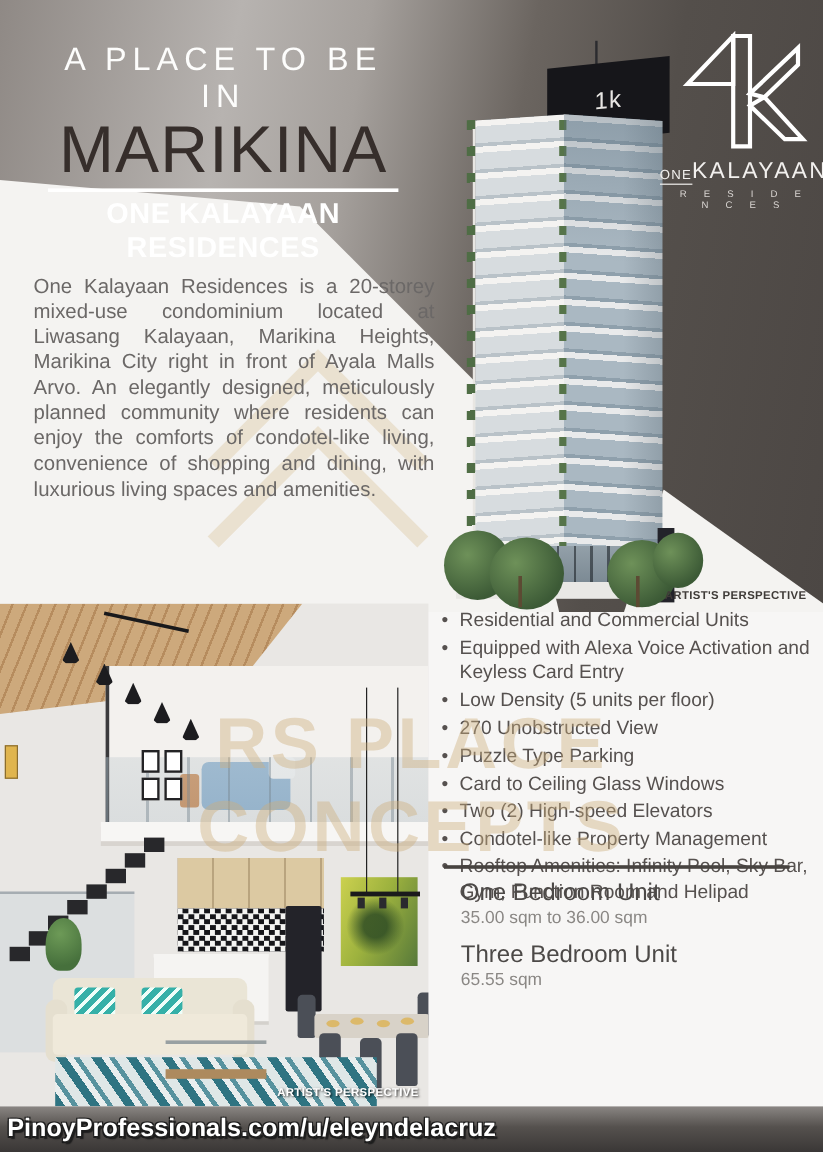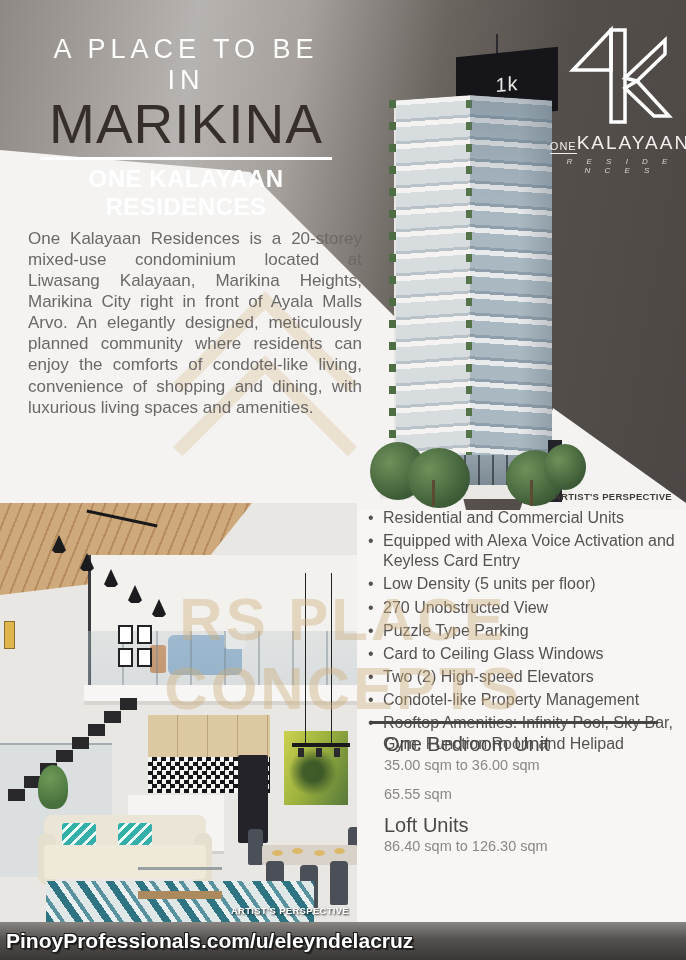--- a/index.html
+++ b/index.html
@@ -65,21 +65,21 @@
   .tree4 { left:164px; top:416px; width:42px; height:46px; }
   .trunk { position:absolute; width:3px; height:26px; background:#5c4a33; }
   .trunk1 { left:52px; top:452px; } .trunk2 { left:150px; top:452px; }
 
   
   .logo { position:absolute; left:558px; top:18px; width:124px; z-index:4; text-align:center; }
   .logo svg { display:block; margin:0 auto; }
   .logo-words { display:flex; align-items:flex-end; justify-content:center; margin-top:2px; }
   .logo-one { color:#f2f0ee; font-size:11px; letter-spacing:1px; border-bottom:1px solid #f2f0ee; padding-bottom:1px; }
   .logo-kalayaan { color:#f2f0ee; font-size:19px; letter-spacing:2px; }
-  .logo-res { color:#d8d4d1; font-size:8px; letter-spacing:6px; margin-top:3px;font-style:italic; }
+  .logo-res { color:#d8d4d1; font-size:8px; letter-spacing:6px; margin-top:3px; }
 
   .bldg-caption { position:absolute; right:14px; top:491px; z-index:4; font-size:9.5px; font-weight:700;
     color:#3f3b38; letter-spacing:0.3px; }
 
   
   .features { position:absolute; left:368px; top:508px; width:314px; z-index:4; }
   .feat { display:flex; font-size:16px; color:#56514f; line-height:1.26; margin-bottom:3px; }
   .feat .dot { width:15px; flex:none; }
   .feat .txt { flex:1; }
   .divider { position:absolute; left:370px; top:721px; width:288px; height:3px; background:#474340; z-index:4; }
@@ -274,25 +274,22 @@
   </div>
 
   <div class="divider"></div>
 
   <div class="units">
     <div class="unit">
       <div class="unit-name">One Bedroom Unit</div>
       <div class="unit-size">35.00 sqm to 36.00 sqm</div>
     </div>
     <div class="unit">
+      <div class="unit-name">Three Bedroom Unit</div>
       <div class="unit-size">65.55 sqm</div>
-    </div>
-    <div class="unit">
-      <div class="unit-name">Loft Units</div>
-      <div class="unit-size">86.40 sqm to 126.30 sqm</div>
     </div>
   </div>
 
   <div class="photo">
     <div class="p-abs wood-ceiling" style="position:absolute;"></div>
     <div class="p-abs loft-wall" style="position:absolute;"></div>
     <div class="p-abs bed" style="position:absolute;"></div>
     <div class="p-abs bed-pillow" style="position:absolute;"></div>
     <div class="p-abs loft-chair" style="position:absolute;"></div>
     <div class="p-abs loft-rail" style="position:absolute;"></div>

